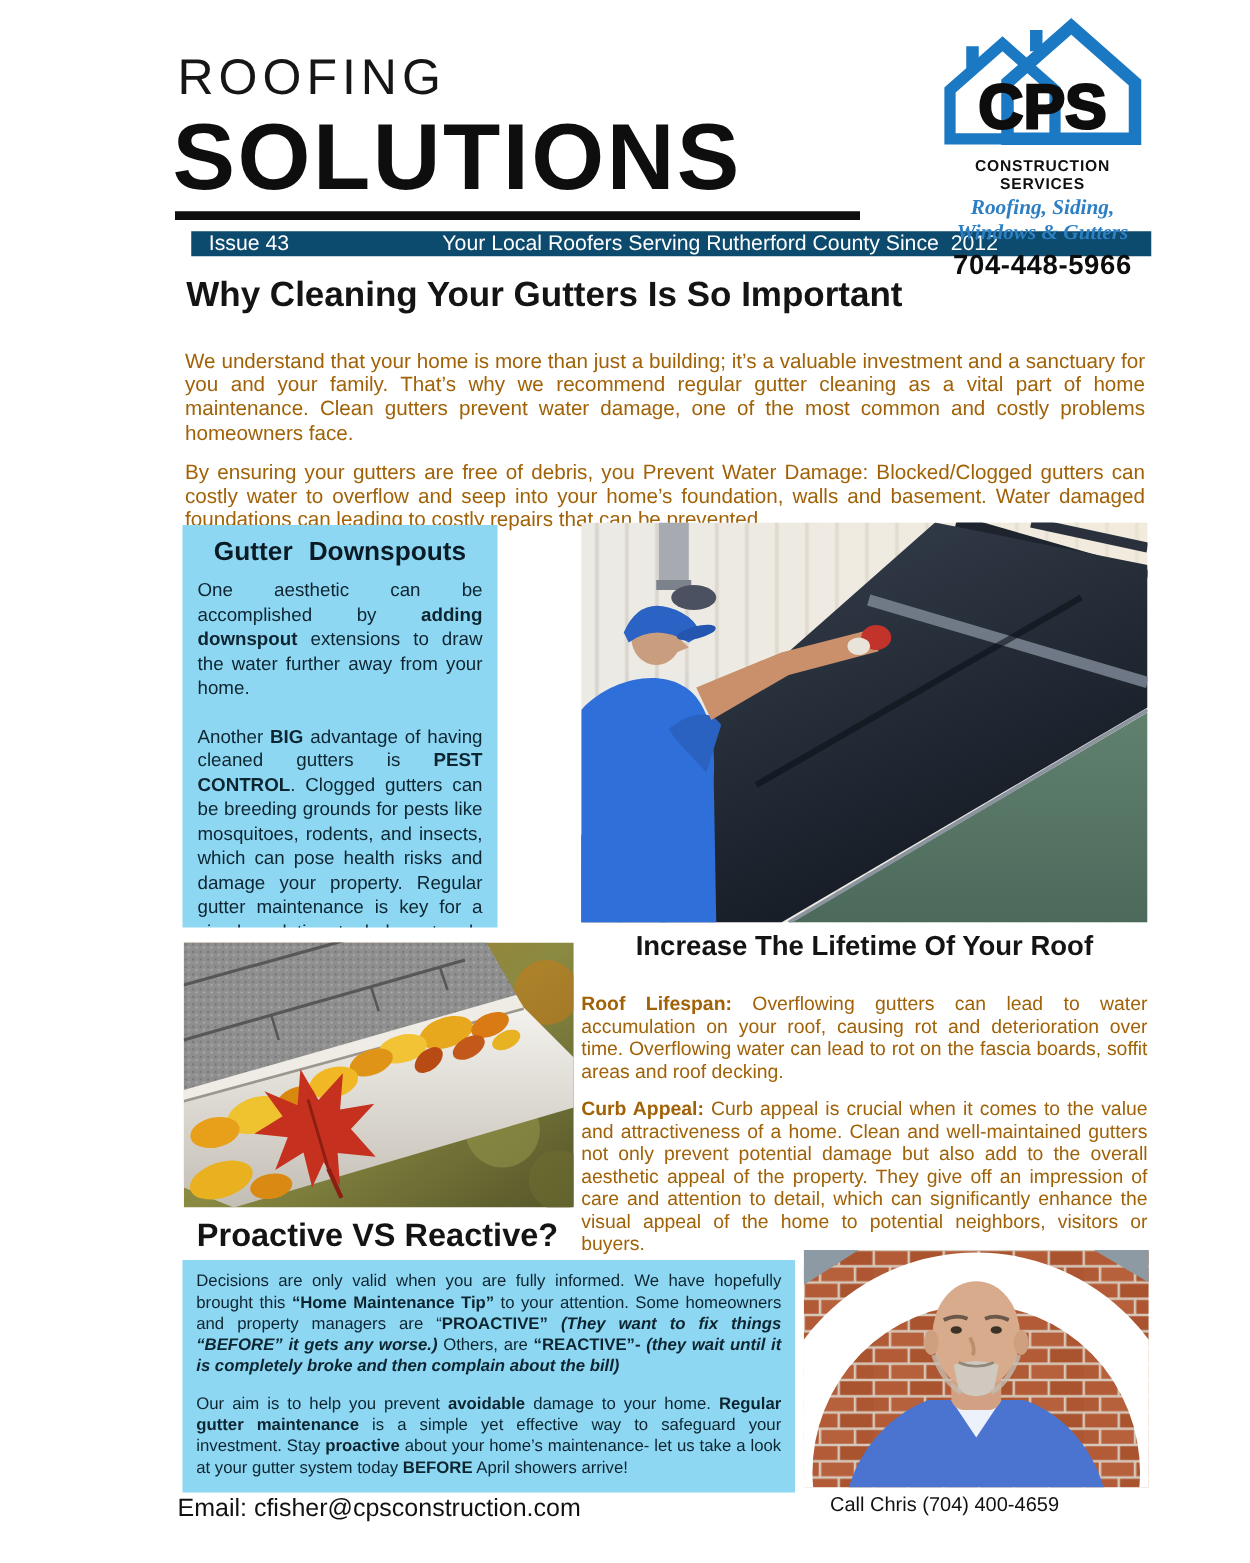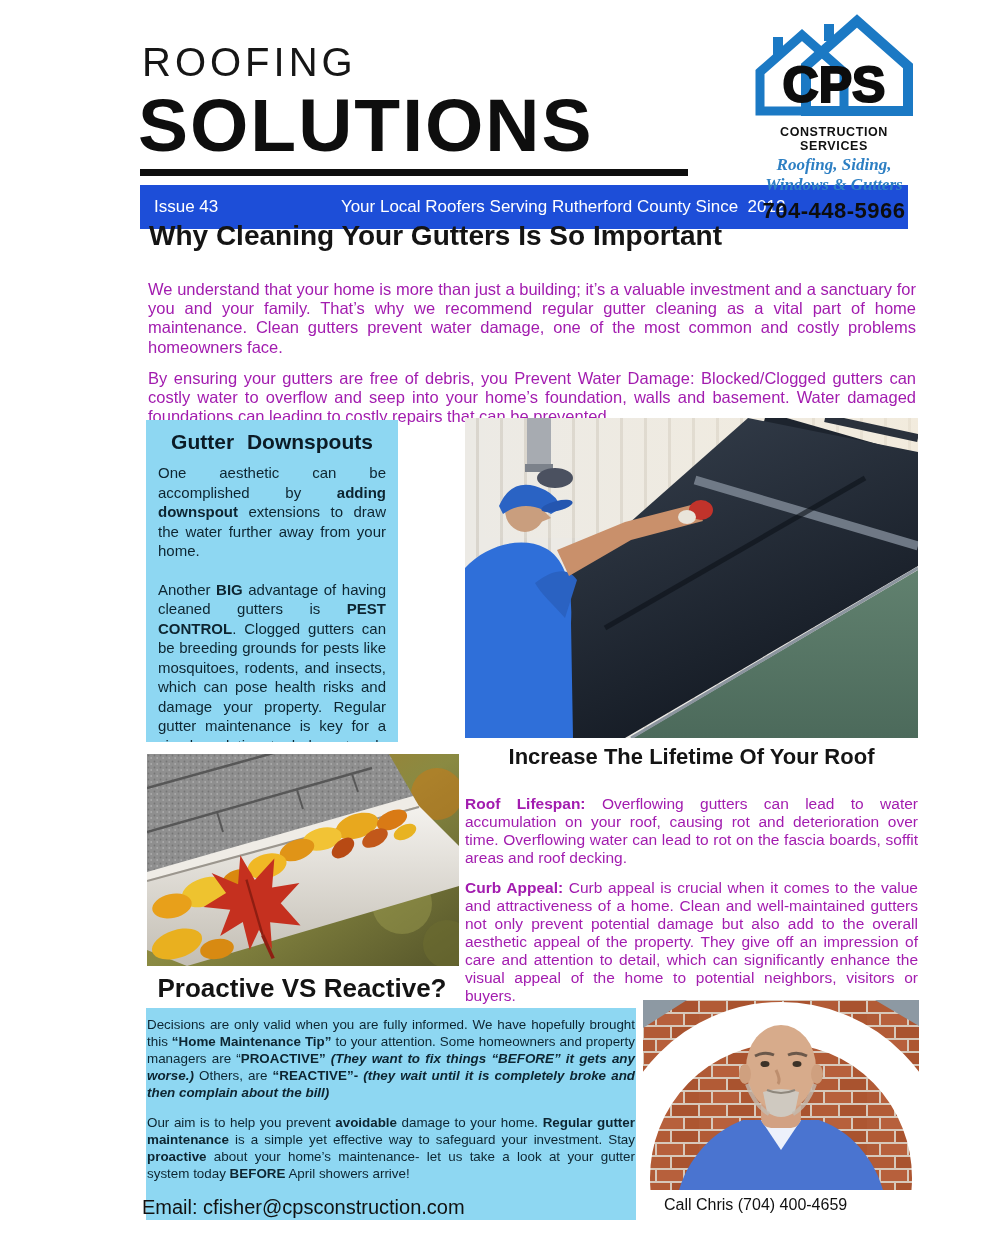--- a/index.html
+++ b/index.html
@@ -6,44 +6,44 @@
   .page{
     position:relative; width:1000px; height:1250px; background:#ffffff;
     font-family:"Liberation Sans", sans-serif; color:#1b1b1b; overflow:hidden;margin-left:28px;
   }
   .abs{position:absolute;}
   
   .kicker{left:114px; top:40px; font-size:40px; letter-spacing:4px; color:#161616;}
   .masthead{left:110px; top:82px; font-size:75px; font-weight:bold; letter-spacing:2px; color:#0e0e0e;}
   .mast-rule{left:112px; top:169px; width:548px; height:7px; background:#0e0e0e;}
   .issue-bar{
-    left:112px; top:185px; width:768px; height:44px; background:#1d4ed8; color:#fff;
+    left:125px; top:185px; width:768px; height:20px; background:#0c4a6e; color:#fff;
     display:flex; align-items:center; font-size:17px;
   }
   .issue-bar .issue{margin-left:14px;}
   .issue-bar .tagline{flex:1; text-align:center; white-space:pre;}
   
   .logo-wrap{left:718px; top:10px; width:176px; text-align:center;}
   .logo-company{font-size:12.5px; font-weight:bold; letter-spacing:.6px; color:#101010; margin-top:1px;}
   .logo-script{font-family:"Liberation Serif", serif; font-style:italic; font-weight:bold;
                font-size:17px; color:#2d7fc3; margin-top:2px;}
   .logo-phone{font-size:22px; font-weight:bold; letter-spacing:.5px; color:#0d0d0d; margin-top:3px;}
   
   .headline{left:121px; top:220px; font-size:28px; font-weight:bold; color:#141414;}
-  .bodytext{ text-align:justify; color:#a21caf;}
+  .bodytext{ text-align:justify; color:#a16207;}
   .intro{left:120px; width:768px; font-size:16.5px; line-height:1.18;}
   .intro.p1{top:263px;}
   .intro.p2{top:352px;}
   
   .panel{background:#8ed7f2; box-sizing:border-box; overflow:hidden; color:#0d2531;}
   .panel1{left:118px; top:420px; width:252px; height:322px; padding:6px 12px;}
   .panel1 h3{margin:4px 0 9px 0; text-align:center; font-size:21px; word-spacing:7px; color:#0b1b26;}
   .panel1 p{margin:0; font-size:15px; line-height:1.3; text-align:justify;}
   .panel1 p + p{margin-top:19px;}
-  .panel2{left:118px; top:1008px; width:490px; height:212px; padding:8px 1px;}
+  .panel2{left:118px; top:1008px; width:490px; height:186px; padding:8px 11px;}
   .panel2 p{margin:0; font-size:13.4px; line-height:1.27; text-align:justify;}
   .panel2 p + p{margin-top:13px;}
   
   .col-heading{font-weight:bold; text-align:center; color:#141414;}
   .lifetime-h{left:437px; top:744px; width:453px; font-size:22px;}
   .lifetime-p{left:437px; width:453px; font-size:15.5px; line-height:1.17;}
   .lifetime-p.p1{top:779px;}
   .lifetime-p.p2{top:863px;}
   .proactive-h{left:118px; top:973px; width:312px; font-size:26px;}
   

